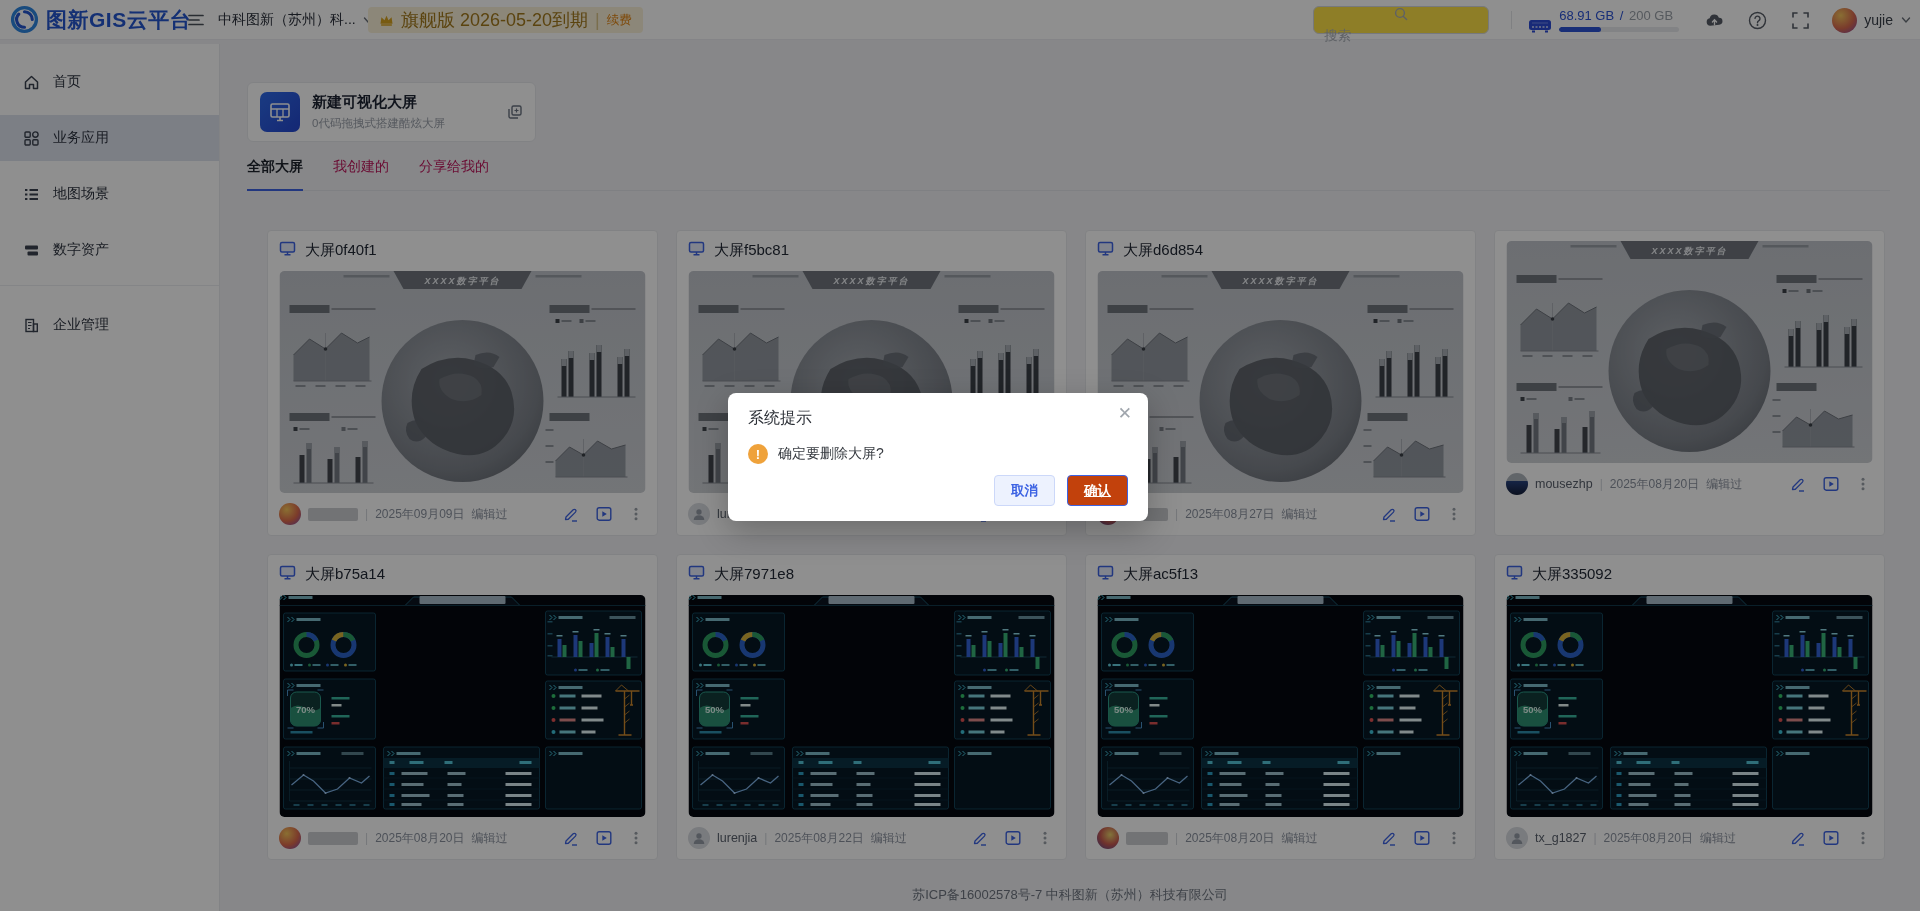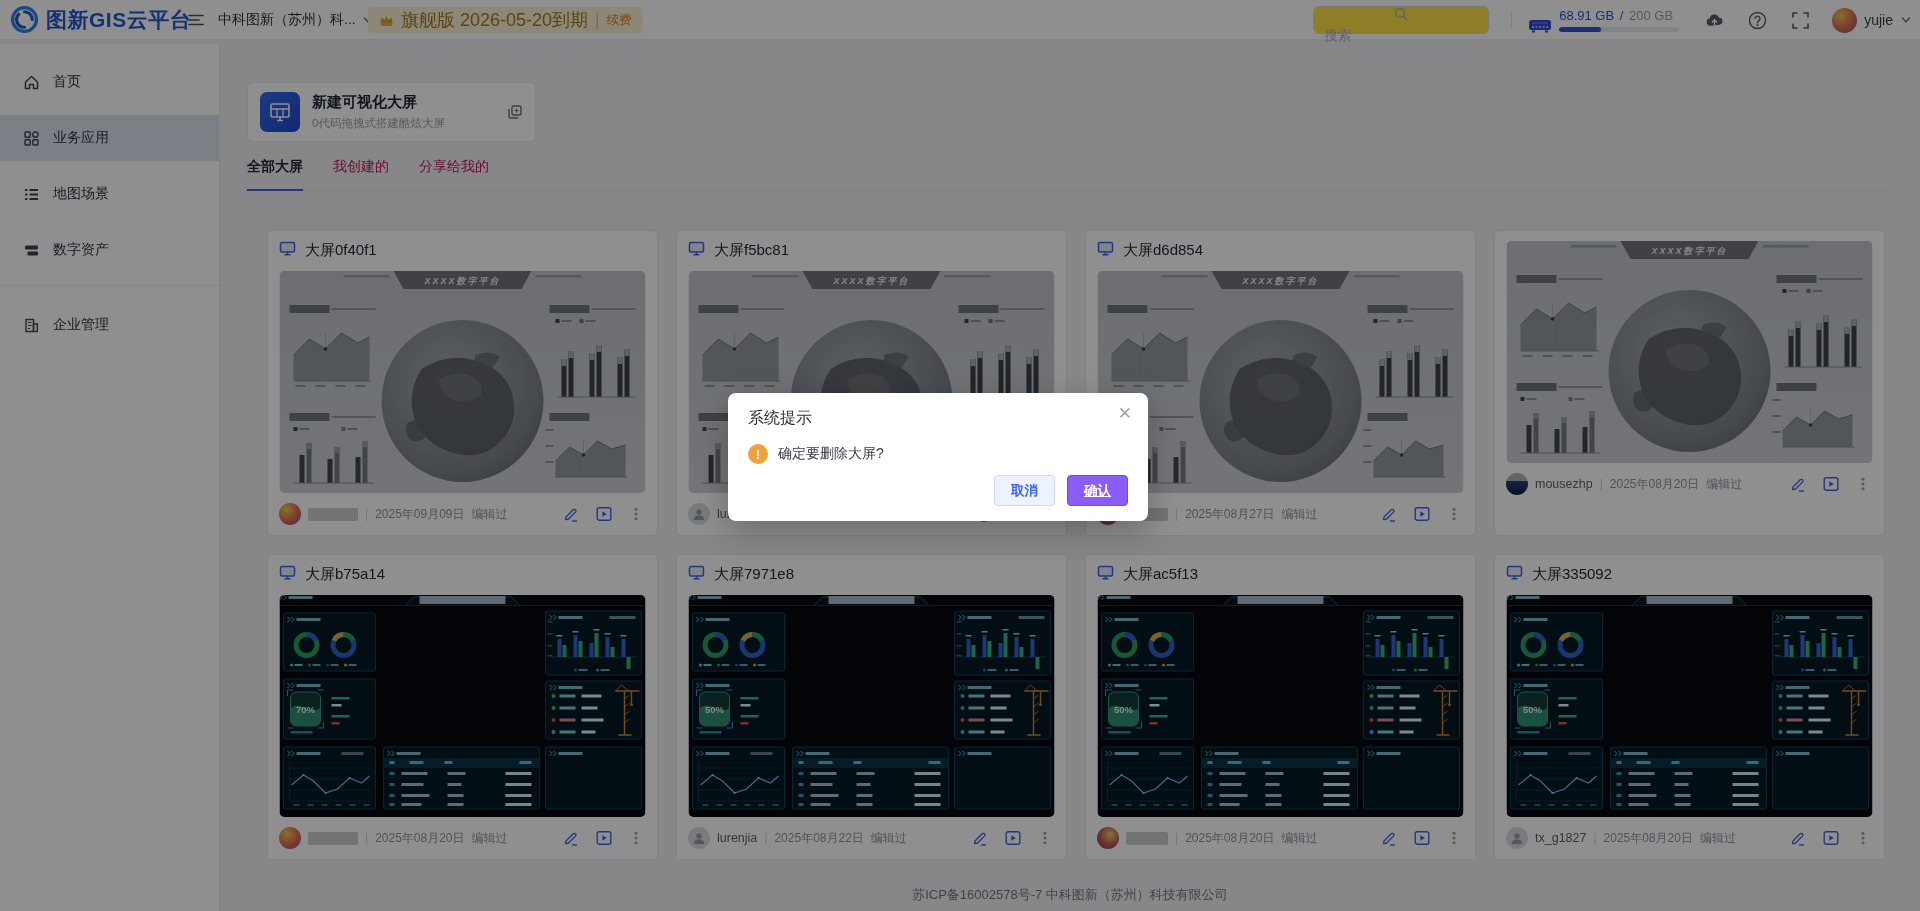--- a/index.html
+++ b/index.html
@@ -106,21 +106,21 @@
   .m-title{font-size:16px;color:#2b2f36;}
   .m-close{position:absolute;right:16px;top:12px;font-size:17px;color:#a0a6ad;cursor:pointer;line-height:1;}
   .m-body{display:flex;align-items:center;gap:10px;margin-top:15px;}
   .warn{width:20px;height:20px;border-radius:50%;background:#efa23b;color:#fff;font-size:13px;
     font-weight:bold;display:flex;align-items:center;justify-content:center;flex:none;}
   .m-msg{font-size:14px;color:#383c42;}
   .m-btns{position:absolute;right:20px;bottom:15px;display:flex;gap:12px;}
   .btn{height:31px;padding:0 16px;border-radius:4px;font-size:13.5px;display:flex;
     align-items:center;cursor:pointer;font-weight:bold;}
   .btn-cancel{background:#edf2fe;border:1px solid #ccd8f9;color:#3d63e3;}
-  .btn-ok{background:#8b5cf6;border:1px solid #3d63e3;color:#fff;text-decoration:underline;}
+  .btn-ok{background:#c2410c;border:1px solid #3d63e3;color:#fff;text-decoration:underline;}
 </style>
 </head>
 <body>
 
 <svg width="0" height="0" style="position:absolute">
   <defs>
     <symbol id="g-swirl" viewBox="0 0 28 28">
       <circle cx="14" cy="14" r="11.5" fill="none" stroke="#2e86e0" stroke-width="3.2"></circle>
       <path d="M14 6.5 a7.5 7.5 0 0 1 7.5 7.5 M14 21.5 a7.5 7.5 0 0 1 -5.5 -12.7" fill="none" stroke="#2456cf" stroke-width="3" stroke-linecap="round"></path>
     </symbol>

